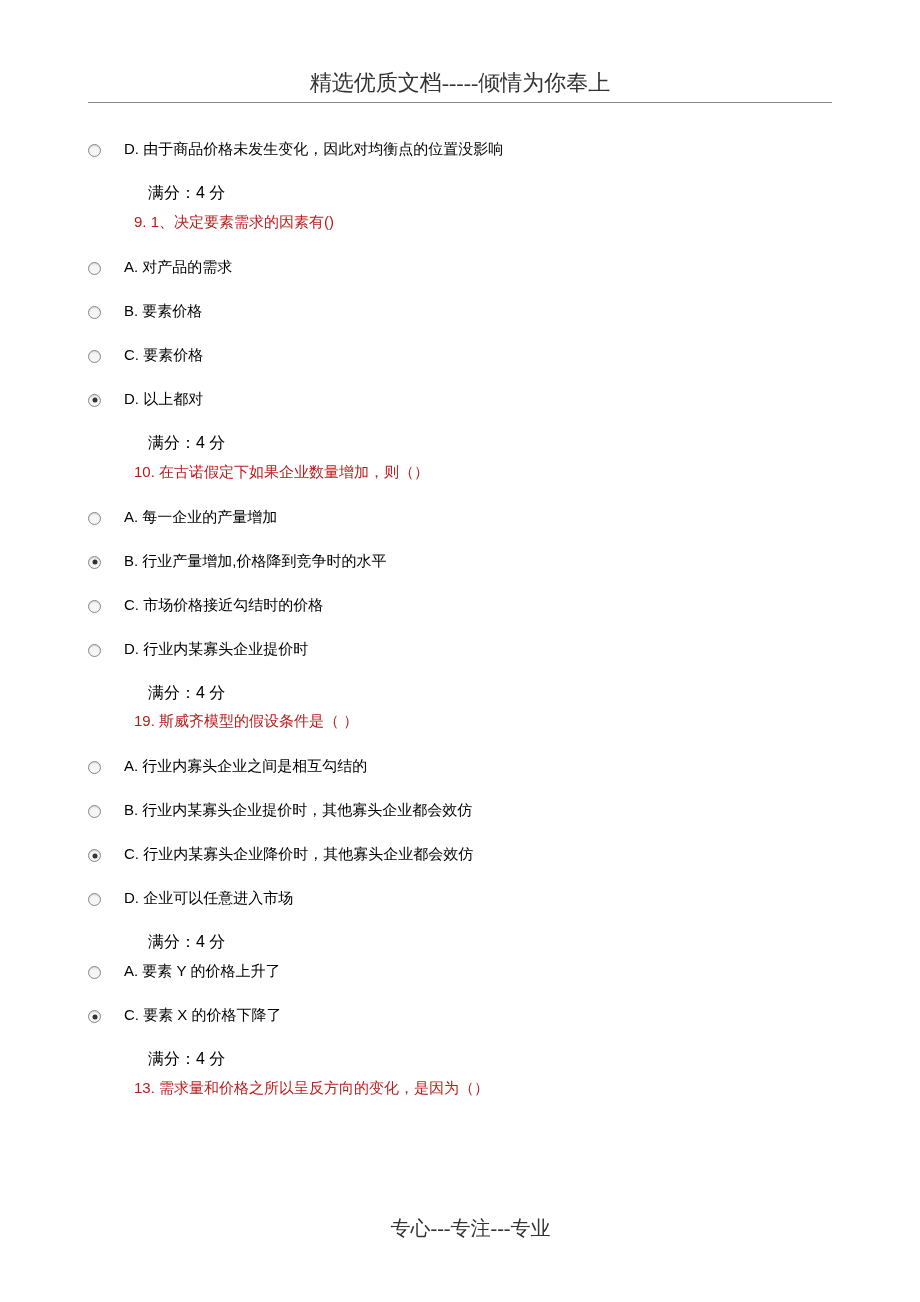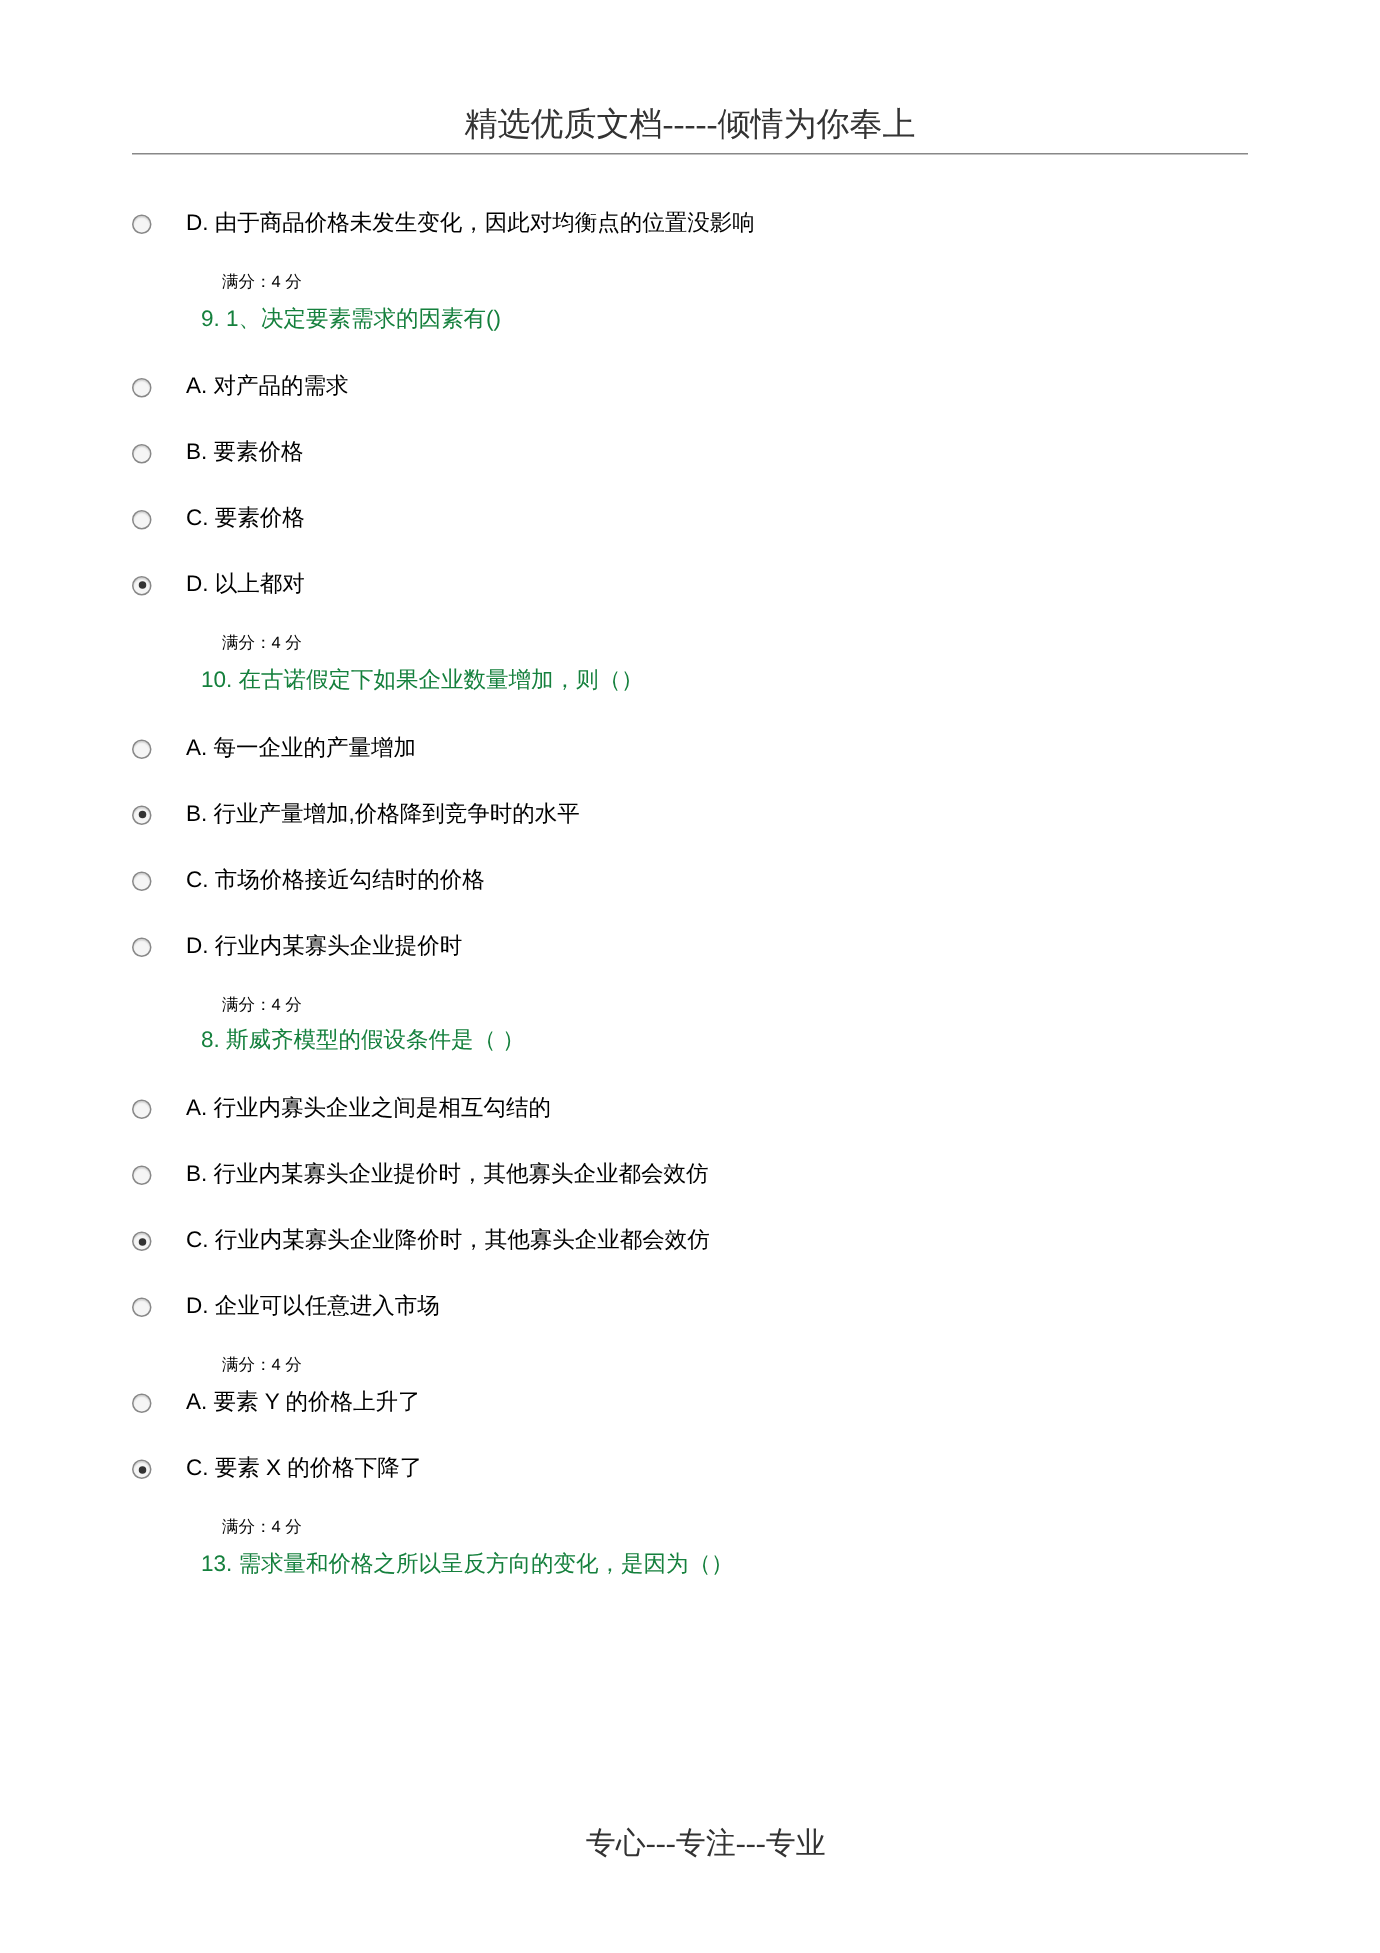--- a/index.html
+++ b/index.html
@@ -44,29 +44,29 @@
     }
     .text-col {
       flex: 1;
       font-size: 15px;
       line-height: 1.6;
       color: #000;
       font-family: Arial, "SimSun", sans-serif;
       padding-top: 2px;
     }
     .meta-line {
-      font-size: 11px;
+      font-size: 16px;
       color: #000;
       margin-left: 60px;
       line-height: 1.8;
       font-family: Arial, "SimSun", sans-serif;
     }
     .question-line {
       font-size: 15px;
-      color: #15803d;
+      color: #b91c1c;
       margin-left: 46px;
       line-height: 1.8;
       margin-bottom: 18px;
       font-family: Arial, "SimSun", sans-serif;
     }
     .radio-icon {
       display: inline-block;
       width: 13px;
       height: 13px;
       border: 1px solid #888;
@@ -150,21 +150,21 @@
       </div>
       <div class="option-row">
         <div class="radio-col"><span class="radio-icon"></span></div>
         <div class="text-col">C.  市场价格接近勾结时的价格</div>
       </div>
       <div class="option-row">
         <div class="radio-col"><span class="radio-icon"></span></div>
         <div class="text-col">D.  行业内某寡头企业提价时</div>
       </div>
       <div class="meta-line">满分：4 分</div>
-      <div class="question-line">8.  斯威齐模型的假设条件是（  ）</div>
+      <div class="question-line">19.  斯威齐模型的假设条件是（  ）</div>
     </div>
 
     <div class="block">
       <div class="option-row">
         <div class="radio-col"><span class="radio-icon"></span></div>
         <div class="text-col">A.  行业内寡头企业之间是相互勾结的</div>
       </div>
       <div class="option-row">
         <div class="radio-col"><span class="radio-icon"></span></div>
         <div class="text-col">B.  行业内某寡头企业提价时，其他寡头企业都会效仿</div>

